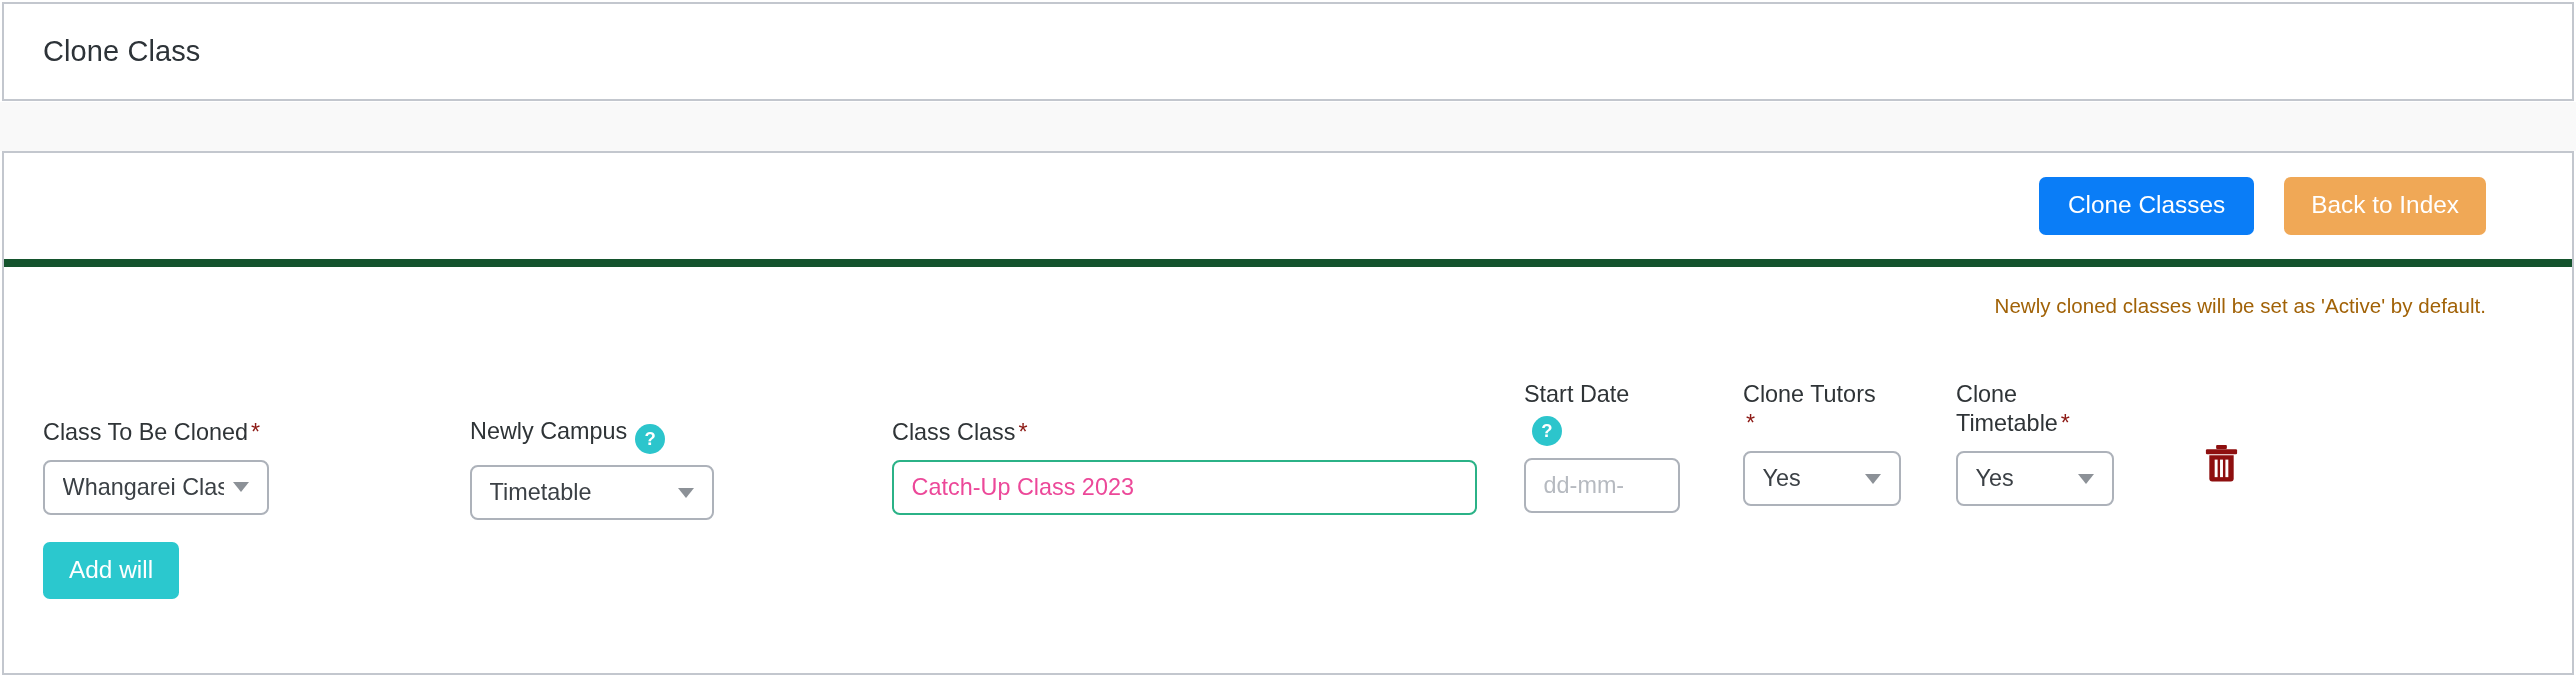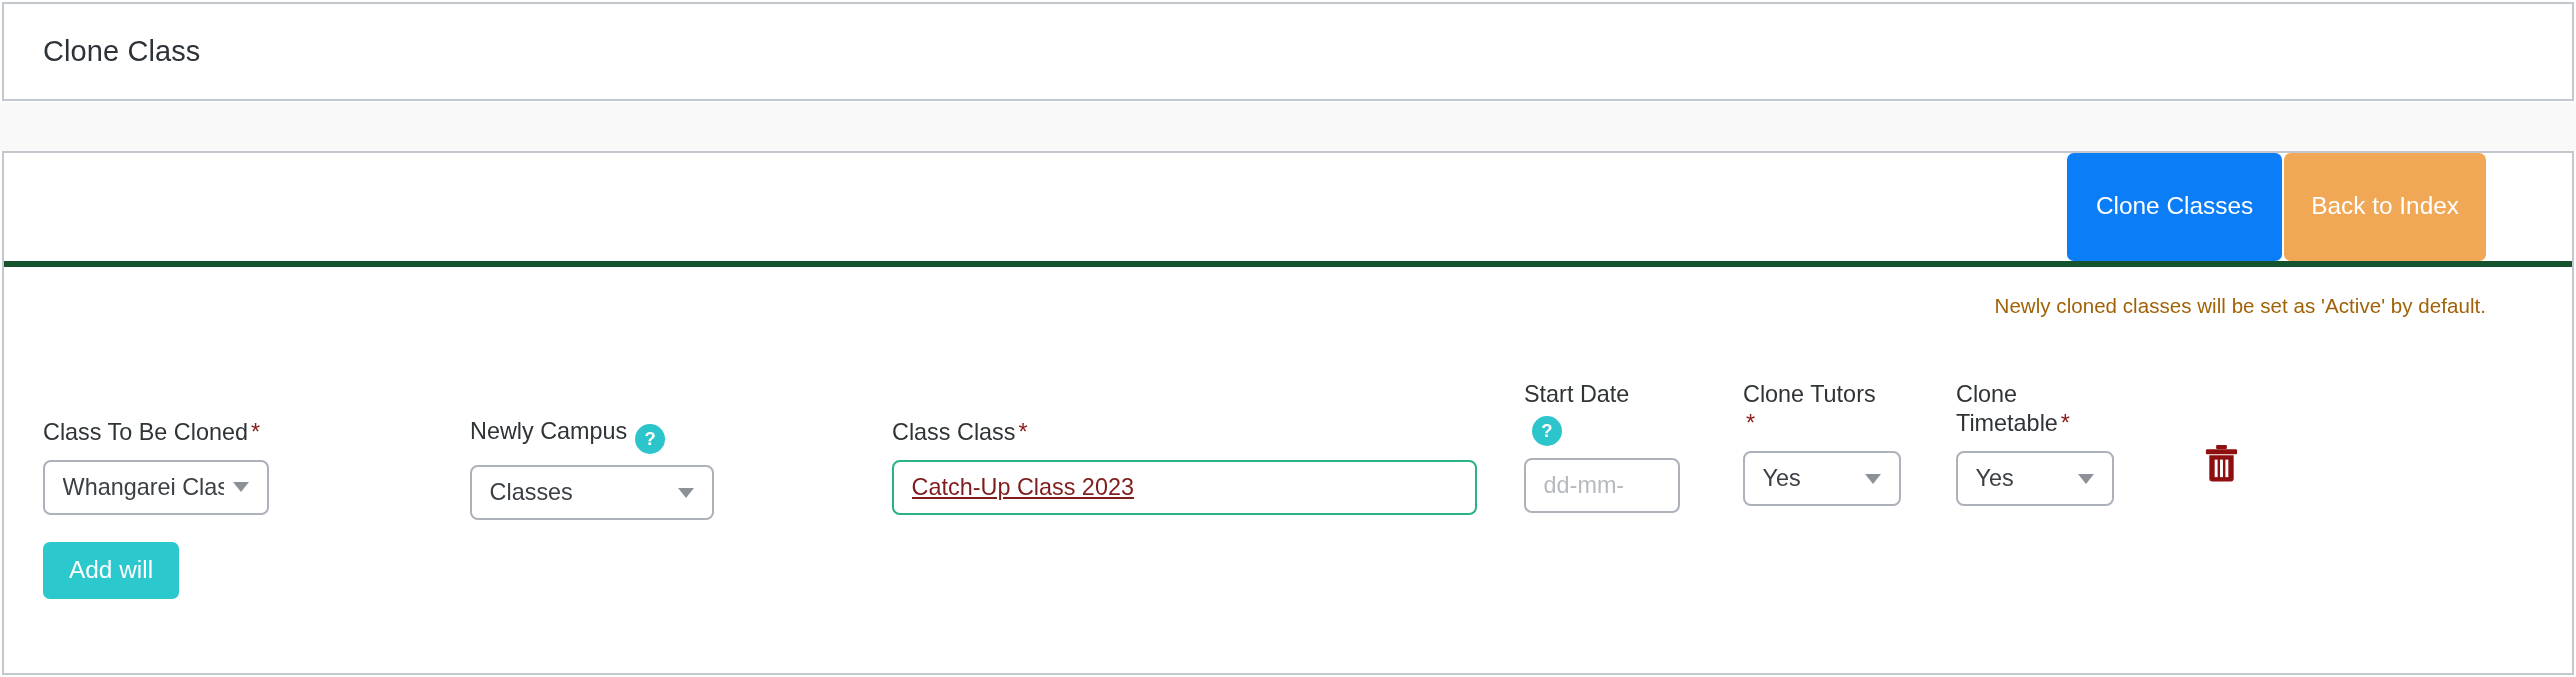--- a/index.html
+++ b/index.html
@@ -61,22 +61,23 @@
     height: 524px;
     box-sizing: border-box;
     background: #ffffff;
     border: 2px solid #c3c7ce;
   }
 
   
   .action-bar {
     position: relative;
     height: 114px;
-    border-bottom: 6px solid #14532d;
+    border-bottom: 8px solid #14532d;
     display: flex;
+    align-items: center;
     justify-content: flex-end;
     padding-right: 86px;
     box-sizing: border-box;
   }
   .btn {
     border: none;
     border-radius: 6.8px;
     font-family: "Liberation Sans", sans-serif;
     font-size: 24.4px;
     color: #ffffff;
@@ -85,20 +86,21 @@
     white-space: nowrap;
   }
   .btn-primary {
     background: #0A7DF7;
     padding: 16.6px 29px 17.6px 29px;
     margin-right: 2px;
   }
   .btn-warning {
     background: #F0A856;
     padding: 16.6px 27px 17.6px 27px;
+    margin-left: 28px;
   }
 
   
   .hint-row {
     display: flex;
     justify-content: flex-end;
     padding: 27px 86px 0 0;
   }
   .hint-text {
     font-size: 20.5px;
@@ -180,22 +182,21 @@
     margin-right: 3.9px;
   }
 
   .control.text-input {
     border-color: #2BB287;
     border-width: 2.9px;
     cursor: text;
     padding-left: 17.6px;
   }
   .control.text-input .val {
-    color: #7f1d1d;
-    text-decoration: underline;
+    color: #ec4899;
   }
   .control .ph {
     color: #b6bac0;
   }
 
   
   #f-class-cloned { left: 39px;   top: 60px;  width: 226px; }
   #f-class-cloned .control { width: 226px; }
 
   #f-campus       { left: 466px;  top: 59px;  width: 244px; }
@@ -270,21 +271,21 @@
           <span class="val">Whangarei Class 01-2...</span>
           <span class="caret"></span>
         </div>
       </div>
 
       <div class="field" id="f-campus">
         <label class="field-label">
           <span>Newly Campus</span><span class="help-badge">?</span>
         </label>
         <div class="control">
-          <span class="val">Classes</span>
+          <span class="val">Timetable</span>
           <span class="caret"></span>
         </div>
       </div>
 
       <div class="field" id="f-class-name">
         <label class="field-label">
           <span>Class Class</span><span class="req">*</span>
         </label>
         <div class="control text-input">
           <span class="val">Catch-Up Class 2023</span>

